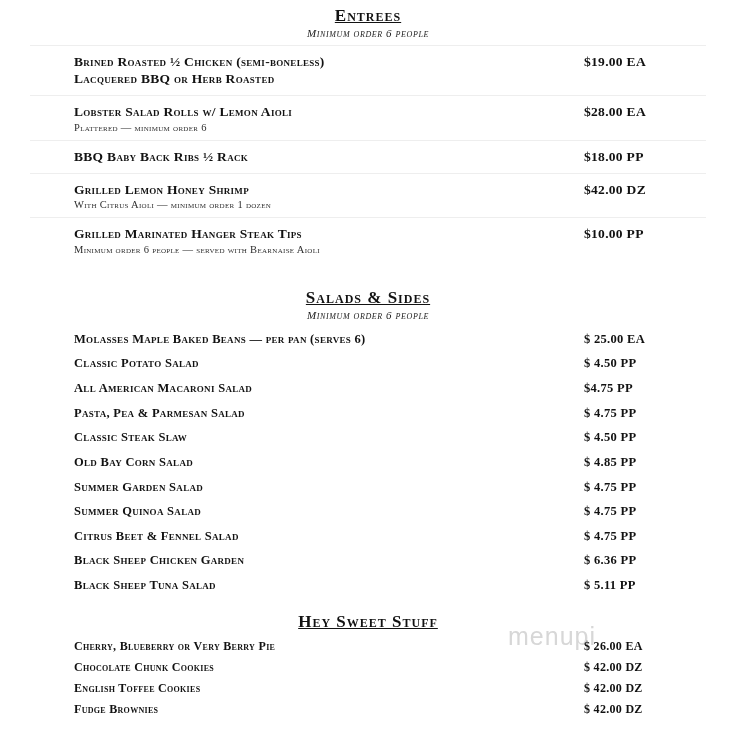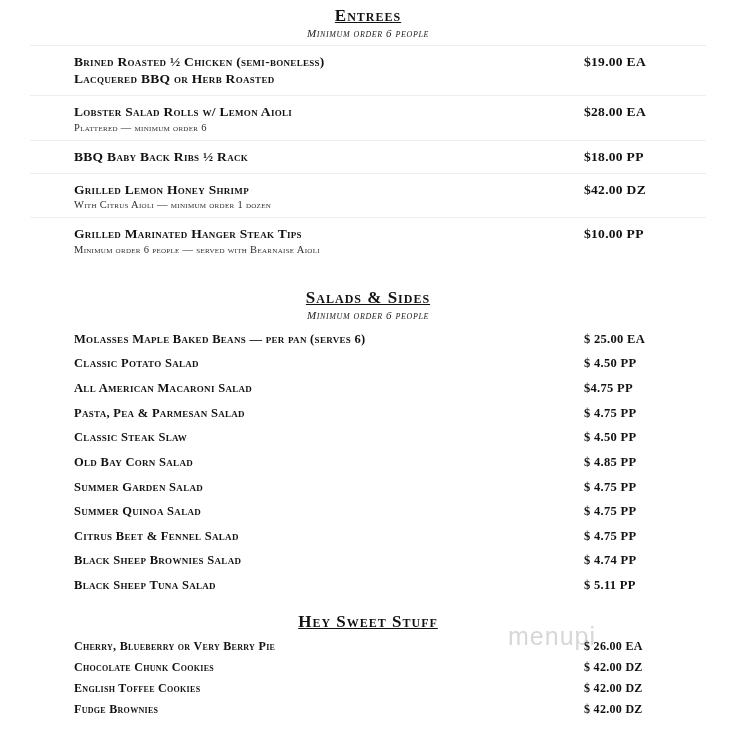--- a/index.html
+++ b/index.html
@@ -198,23 +198,23 @@
         <div class="price">$ 4.75 PP</div>
       </div>
       <div class="row">
         <div class="row-text">
             <div class="item-name">Citrus Beet &amp; Fennel Salad</div>
           </div>
         <div class="price">$ 4.75 PP</div>
       </div>
       <div class="row">
         <div class="row-text">
-            <div class="item-name">Black Sheep Brownies Salad</div>
-          </div>
-        <div class="price">$ 4.74 PP</div>
+            <div class="item-name">Black Sheep Chicken Garden</div>
+          </div>
+        <div class="price">$ 6.36 PP</div>
       </div>
       <div class="row">
         <div class="row-text">
             <div class="item-name">Black Sheep Tuna Salad</div>
           </div>
         <div class="price">$ 5.11 PP</div>
       </div>
 
     </div>
   </div>

